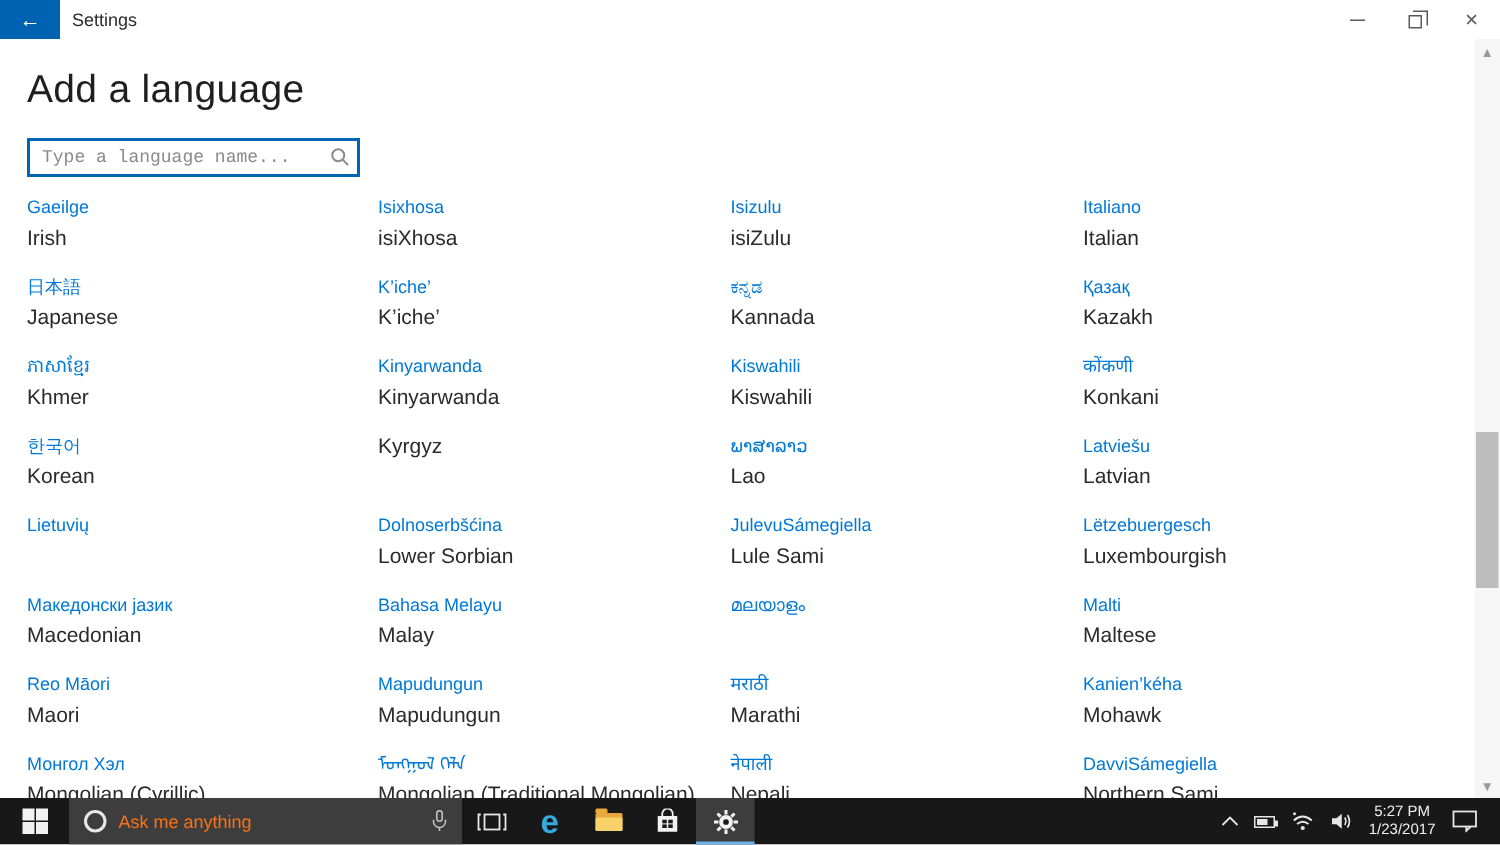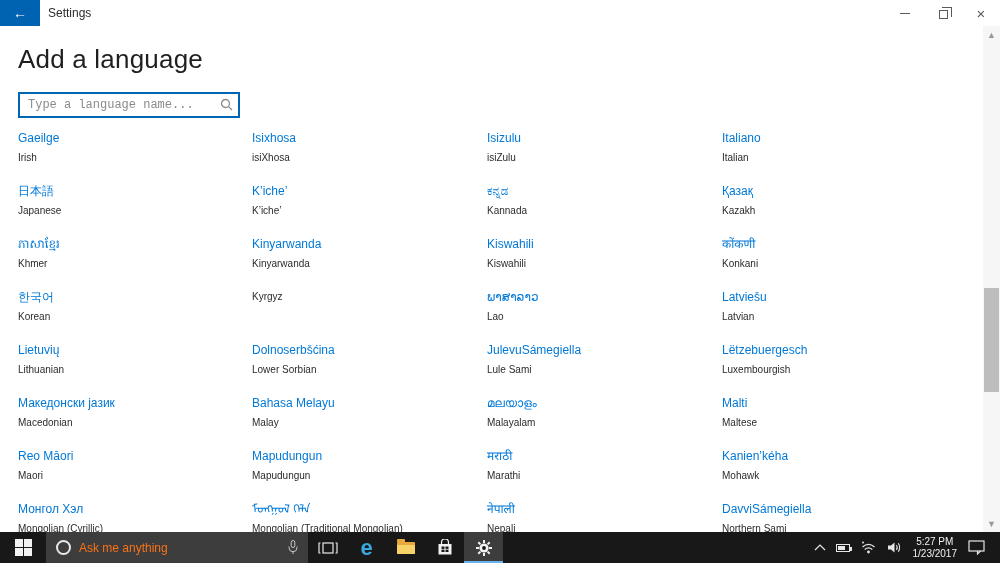--- a/index.html
+++ b/index.html
@@ -29,21 +29,21 @@
   .search-box { position:absolute; left:18px; top:66px; width:222px; height:26px; }
   .search-box input { width:100%; height:100%; border:2px solid #0066b4; outline:none;
     font-size:12px; color:#0f766e; padding:0 26px 0 8px; font-family:Liberation Mono, monospace; }
   .search-box input::placeholder { color:#8a8a8a; }
   .search-glyph { position:absolute; right:7px; top:6px; width:13px; height:13px; pointer-events:none; }
 
   .lang-grid { position:absolute; left:18px; top:100px; width:948px;
     display:grid; grid-template-columns:234px 235px 235px 1fr; grid-auto-rows:53px; }
   .lang-item { padding-top:2px; cursor:pointer; }
   .lang-native { display:block; font-size:12px; line-height:20px; color:#0078d7; }
-  .lang-english { display:block; font-size:10px; line-height:14px; margin-top:3px; color:#2b2b2b; }
+  .lang-english { display:block; font-size:14px; line-height:14px; margin-top:3px; color:#2b2b2b; }
 
   
   .scrollbar { position:absolute; top:0; right:0; width:17px; height:100%; background:#f6f6f6; }
   .scroll-arrow { position:absolute; left:0; width:17px; height:17px; display:flex;
     align-items:center; justify-content:center; color:#9a9a9a; font-size:9px; }
   .scroll-arrow.up { top:0; }
   .scroll-arrow.down { bottom:0; }
   .scroll-thumb { position:absolute; left:1px; top:262px; width:15px; height:104px; background:#bdbdbd; }
 
   
@@ -184,21 +184,20 @@
         <span class="lang-english">Lao</span>
       </div>
 
       <div class="lang-item">
         <span class="lang-native">Latviešu</span>
         <span class="lang-english">Latvian</span>
       </div>
 
       <div class="lang-item">
         <span class="lang-native">Lietuvių</span>
-        <span class="lang-english">Lithuanian</span>
       </div>
 
       <div class="lang-item">
         <span class="lang-native">Dolnoserbšćina</span>
         <span class="lang-english">Lower Sorbian</span>
       </div>
 
       <div class="lang-item">
         <span class="lang-native">JulevuSámegiella</span>
         <span class="lang-english">Lule Sami</span>
@@ -214,21 +213,20 @@
         <span class="lang-english">Macedonian</span>
       </div>
 
       <div class="lang-item">
         <span class="lang-native">Bahasa Melayu</span>
         <span class="lang-english">Malay</span>
       </div>
 
       <div class="lang-item">
         <span class="lang-native">മലയാളം</span>
-        <span class="lang-english">Malayalam</span>
       </div>
 
       <div class="lang-item">
         <span class="lang-native">Malti</span>
         <span class="lang-english">Maltese</span>
       </div>
 
       <div class="lang-item">
         <span class="lang-native">Reo Māori</span>
         <span class="lang-english">Maori</span>

